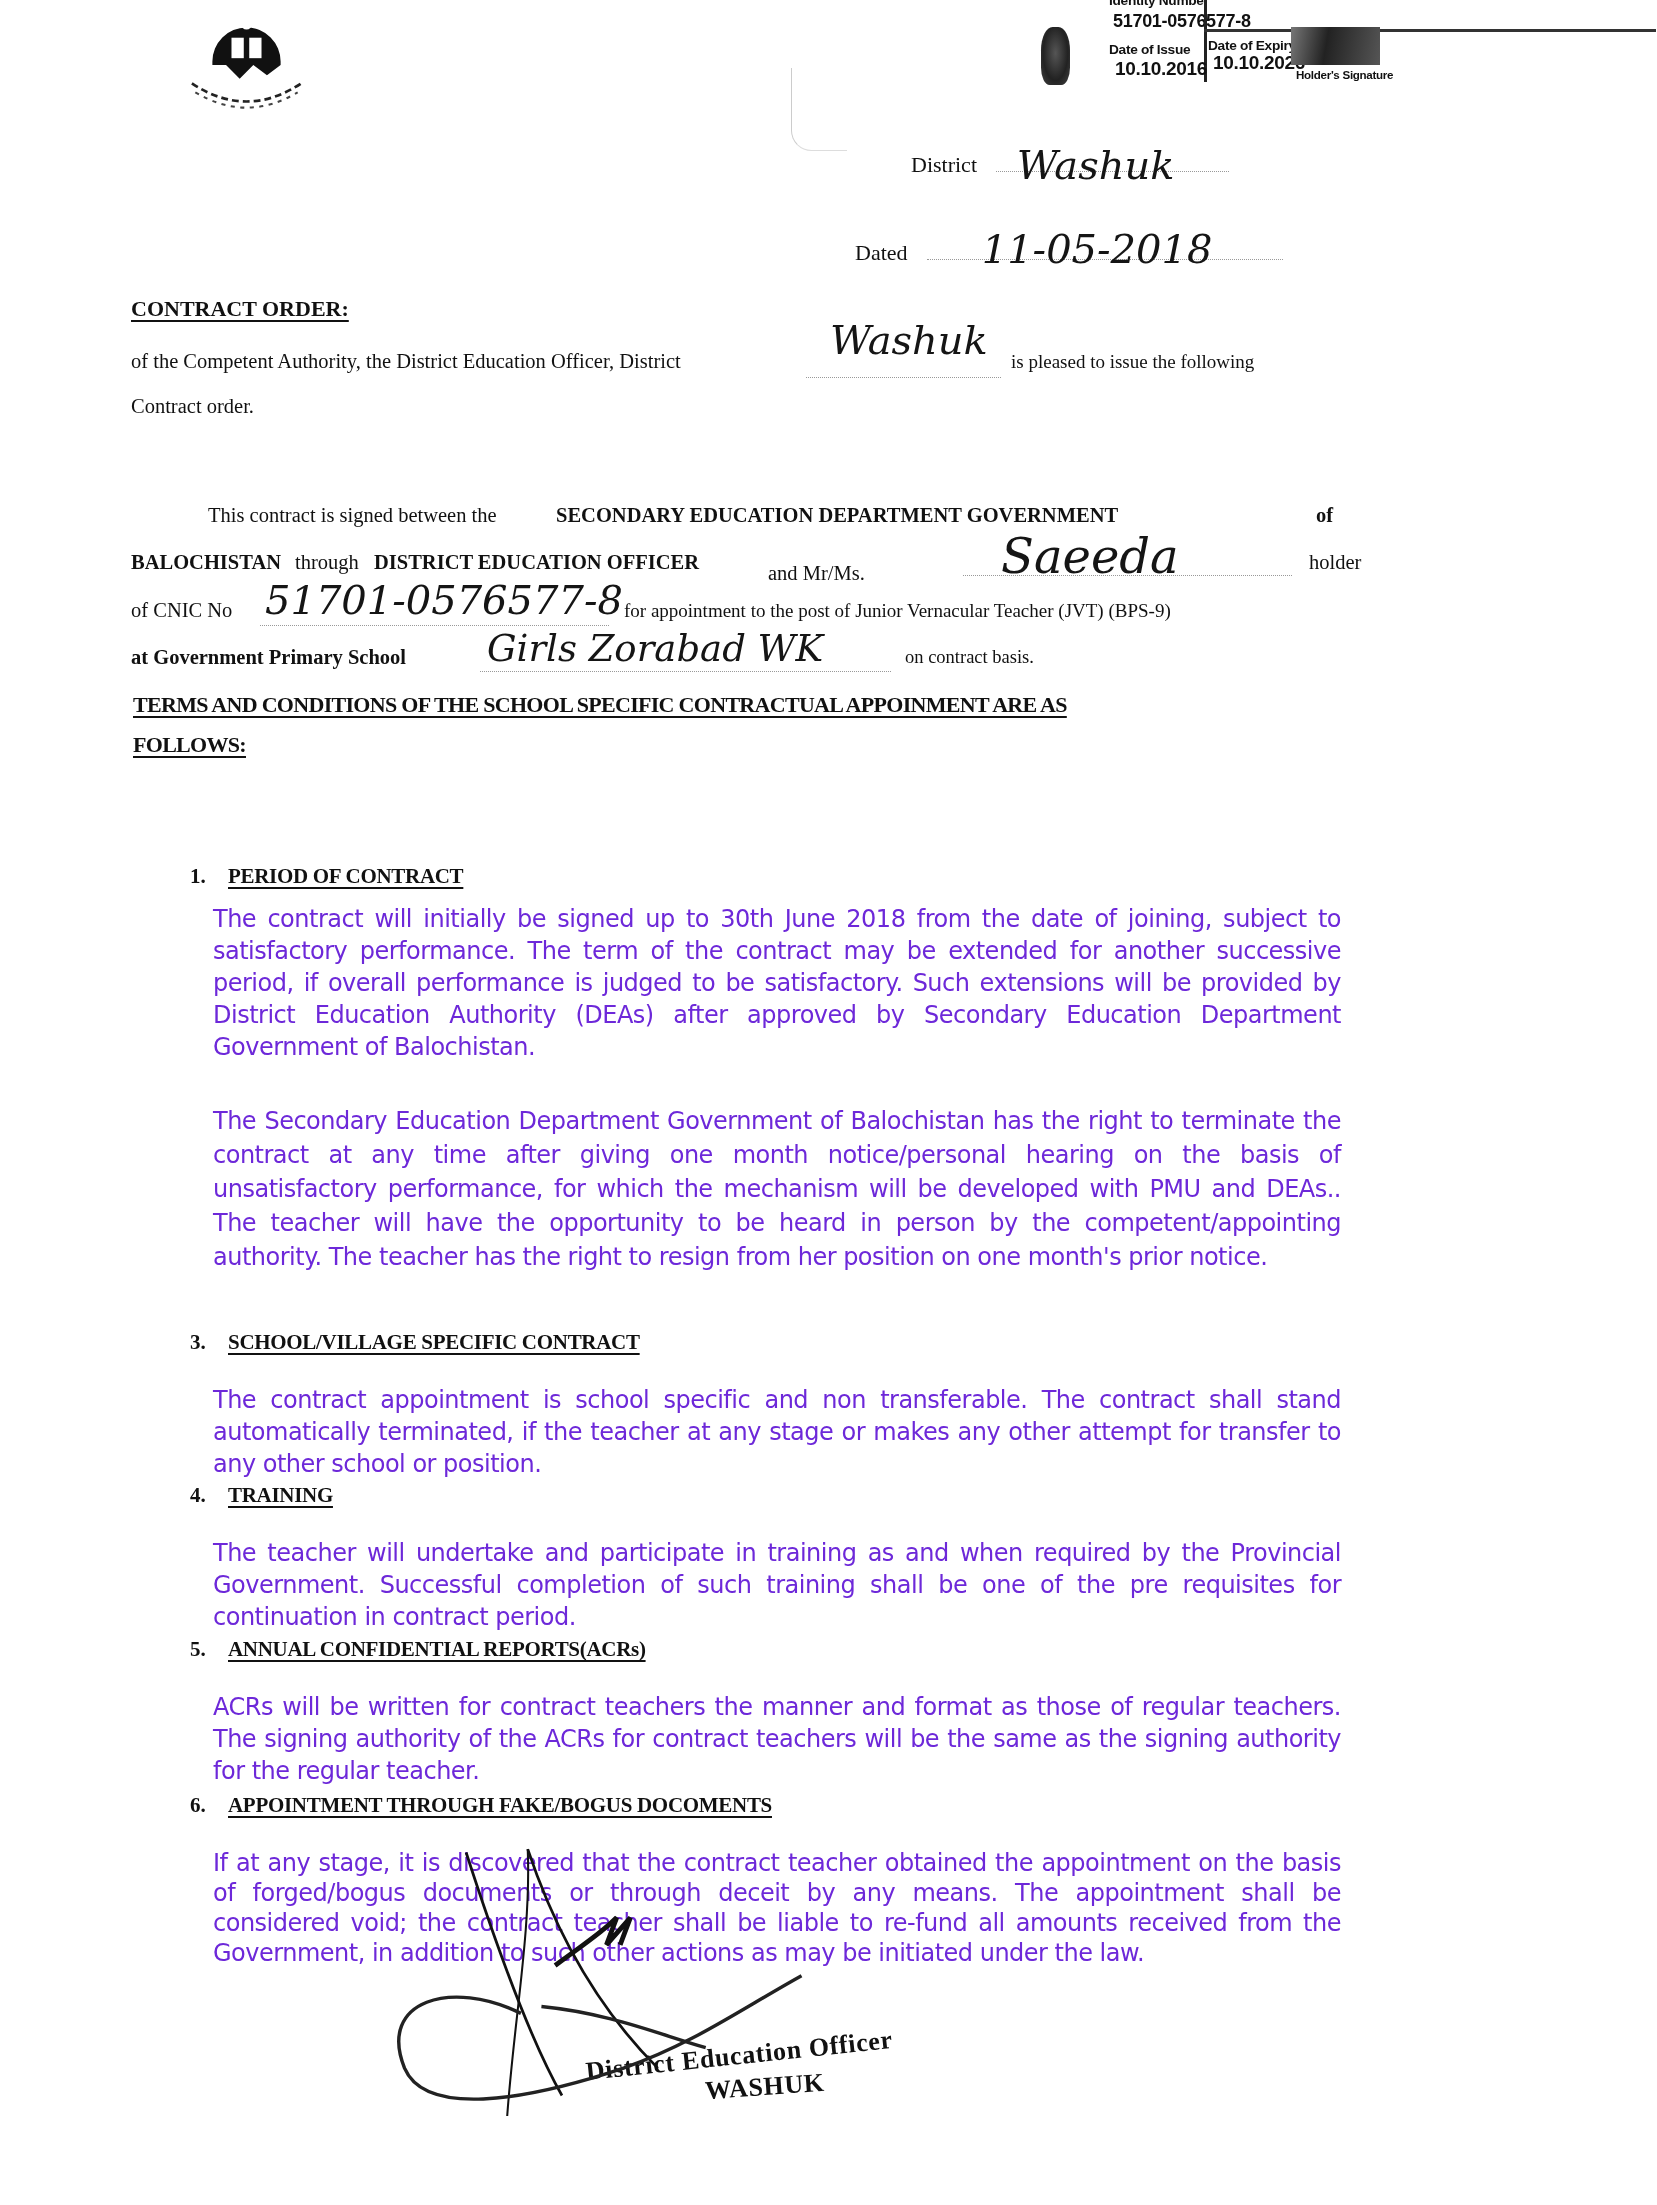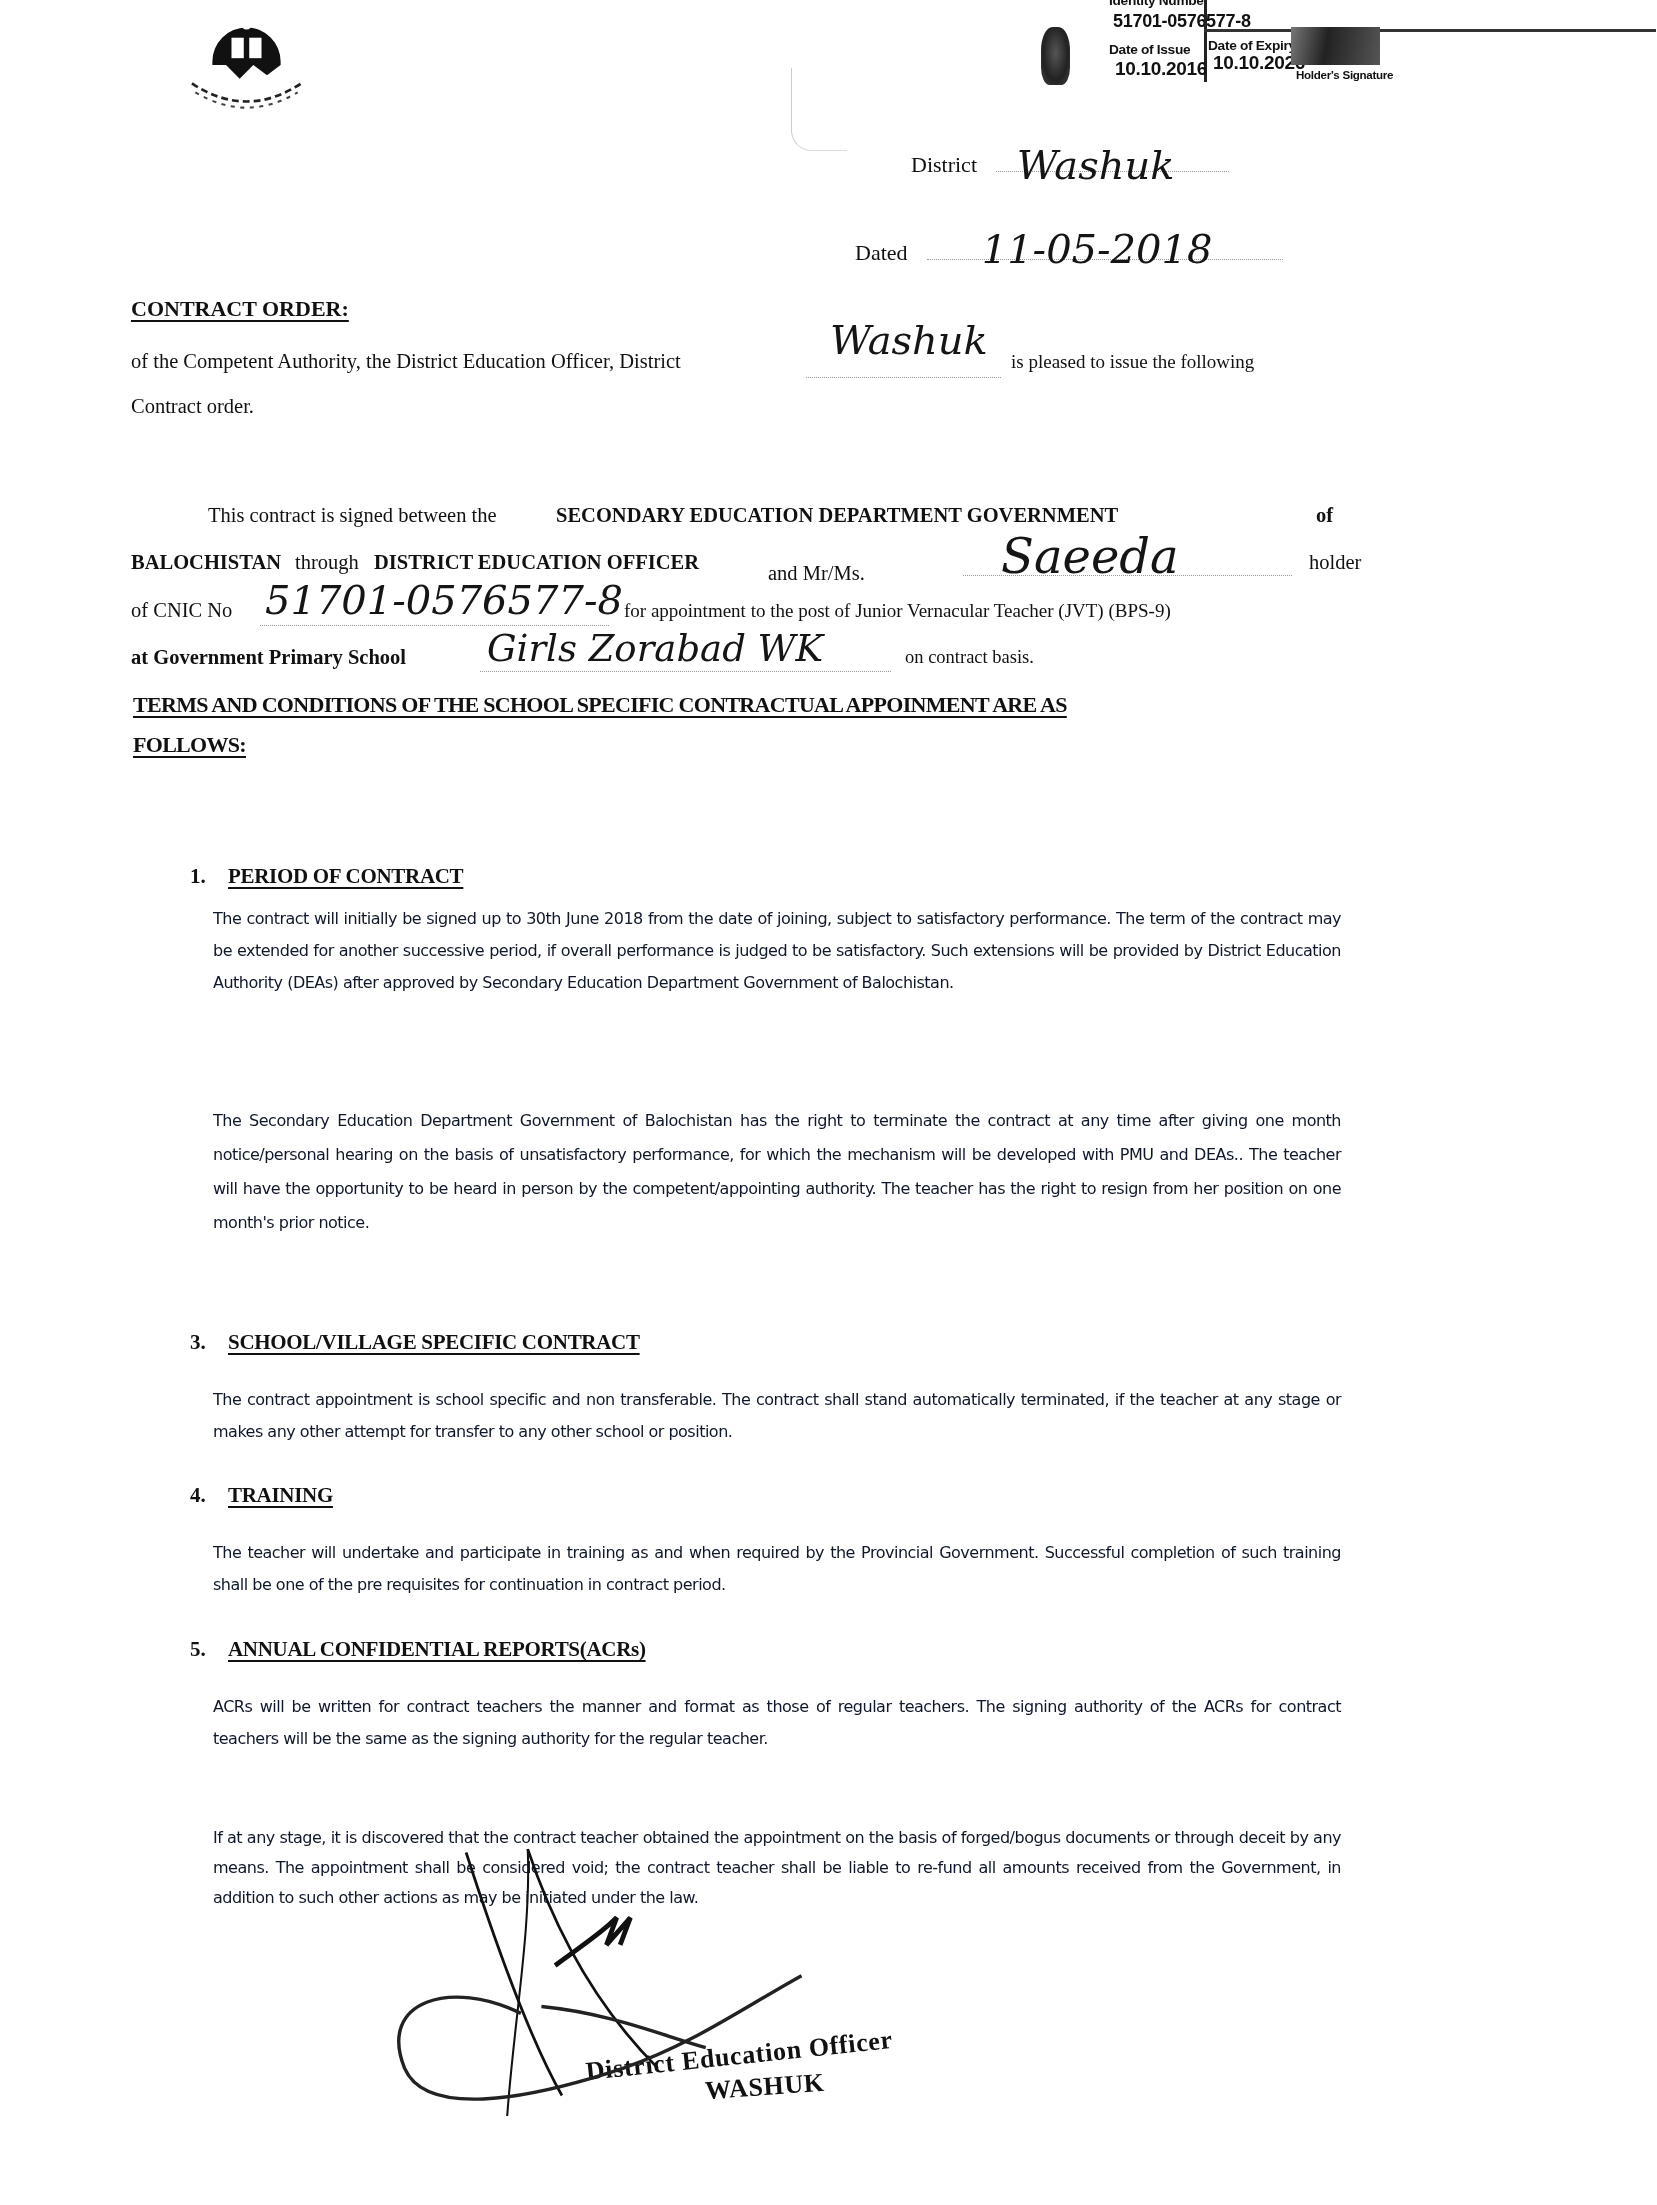--- a/index.html
+++ b/index.html
@@ -22,21 +22,21 @@
   .cnic .sigblock { position:absolute; left: 264px; top: 27px; width: 89px; height: 38px; background: linear-gradient(100deg, #777 0%, #222 40%, #555 100%); }
 
   .district-row { left: 911px; top: 152px; font-size: 22px; }
   .dated-row { left: 855px; top: 240px; font-size: 22px; }
   .hand-lg { font-size: 40px; }
   .fill-line { display:inline-block; border-bottom: 1.4px dotted #999; }
 
   .heading-u { font-weight: bold; text-decoration: underline; text-decoration-thickness: 2.1px; text-underline-offset: 4.1px; }
 
   .para { font-size: 20.5px; line-height: 38px; }
-  .body-text { font-family: "DejaVu Sans", sans-serif; font-size: 16px; line-height: 32px; letter-spacing: -0.5px; text-align: justify; color: #0f172a; }
+  .body-text { font-family: "DejaVu Sans", sans-serif; font-size: 24px; line-height: 32px; letter-spacing: -0.5px; text-align: justify; color: #6d28d9; }
   .sec-title { font-family: "Liberation Serif", serif; font-size: 21px; font-weight: bold; }
   .sec-title .num { display:inline-block; width: 38px; }
   .sec-title .t { text-decoration: underline; text-decoration-thickness: 2.1px; text-underline-offset: 4.1px; letter-spacing: -0.3px; }
 
   .signature svg { position:absolute; left:0; top:0; }
   .stamp { font-family: "Liberation Serif", serif; font-weight: bold; font-size: 26px; letter-spacing: 0.7px; }
 </style>
 </head>
 <body>
 
@@ -146,20 +146,21 @@
   <div class="sec-title"><span class="num">4.</span><span class="t">TRAINING</span></div>
   <div class="body-text" style="margin:29px 0 0 23px;">The teacher will undertake and participate in training as and when required by the Provincial Government. Successful completion of such training shall be one of the pre requisites for continuation in contract period.</div>
 </div>
 
 <div class="abs" style="left:190px; top:1637px; width:1151px;">
   <div class="sec-title"><span class="num">5.</span><span class="t">ANNUAL CONFIDENTIAL REPORTS(ACRs)</span></div>
   <div class="body-text" style="margin:29px 0 0 23px;">ACRs will be written for contract teachers the manner and format as those of regular teachers. The signing authority of the ACRs for contract teachers will be the same as the signing authority for the regular teacher.</div>
 </div>
 
 <div class="abs" style="left:190px; top:1793px; width:1151px;">
+  <div class="sec-title"><span class="num">6.</span><span class="t">APPOINTMENT THROUGH FAKE/BOGUS DOCOMENTS</span></div>
   <div class="body-text" style="margin:30px 0 0 23px; line-height:30px;">If at any stage, it is discovered that the contract teacher obtained the appointment on the basis of forged/bogus documents or through deceit by any means. The appointment shall be considered void; the contract teacher shall be liable to re-fund all amounts received from the Government, in addition to such other actions as may be initiated under the law.</div>
 </div>
 
 <div class="abs" style="left:404px; top:1986px; width:548px; height:123px;">
   <div class="stamp" style="position:absolute; left:181px; top:55px; transform:rotate(-6deg);">District Education Officer</div>
   <div class="stamp" style="position:absolute; left:301px; top:86px; transform:rotate(-4deg);">WASHUK</div>
 </div>
 <div class="abs signature" style="left:384px; top:1842px; width:616px; height:288px;">
   <svg width="616" height="288" viewBox="0 0 900 420">
     <path d="M120 15 C170 170, 220 300, 260 370" stroke="#111" stroke-width="4" fill="none"></path>

